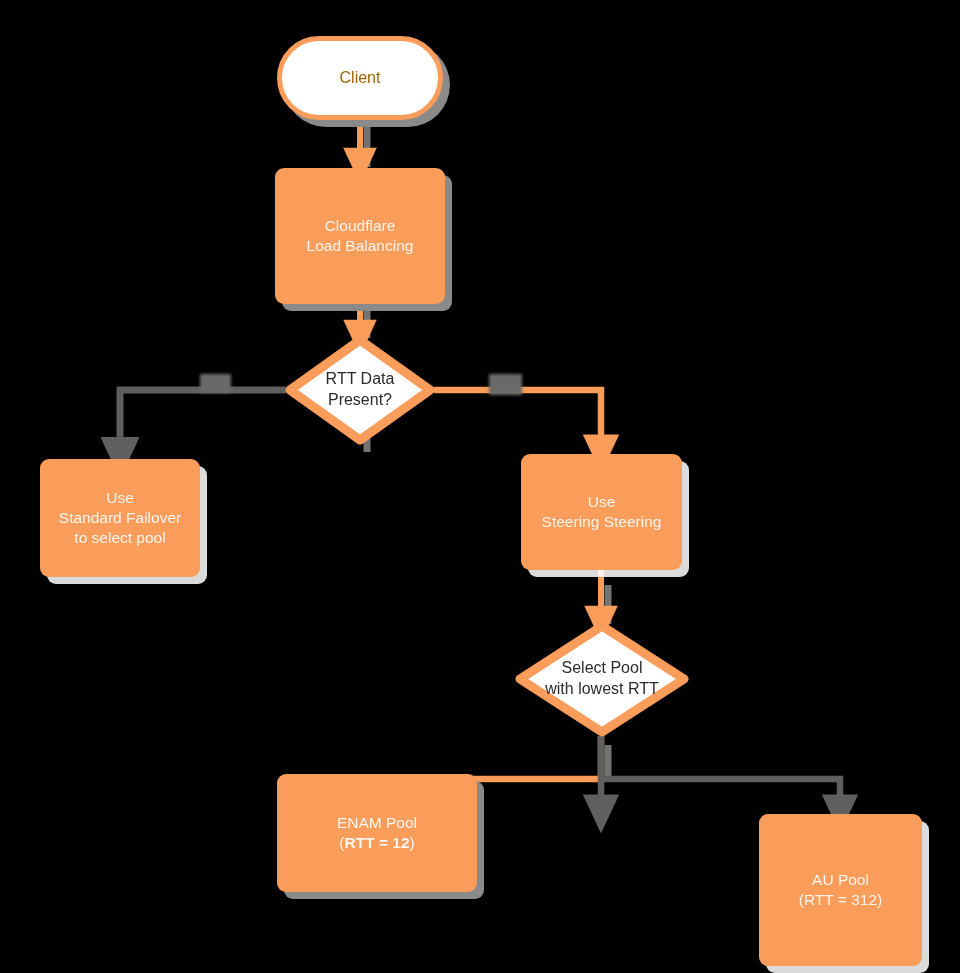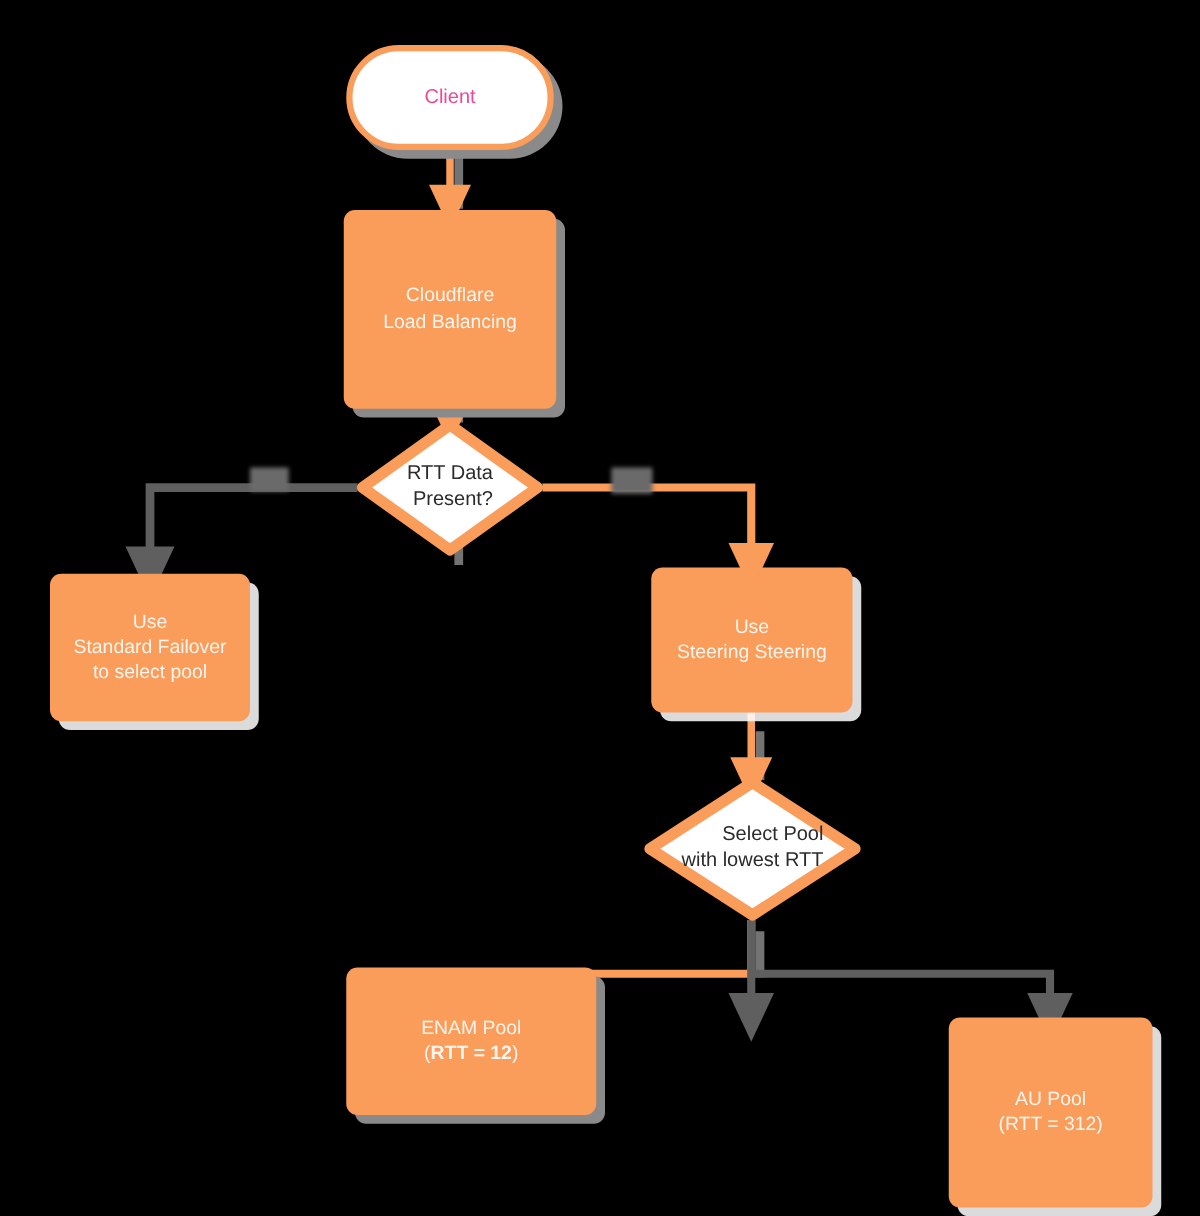--- a/index.html
+++ b/index.html
@@ -36,21 +36,21 @@
     font-size: 15.5px;
     box-shadow: 7px 7px 0 0 rgba(255,255,255,0.86);
   }
   .node-proc.shadow-gray {
     box-shadow: 7px 7px 0 0 #8a8a8a;
   }
   .node-terminal {
     background: #ffffff;
     border: 5px solid #fa9c5a;
     border-radius: 999px;
-    color: #ec4899;
+    color: #a16207;
     font-size: 16px;
     box-shadow: 7px 7px 0 0 #8a8a8a;
     justify-content: center;
   }
   .diamond-wrap {
     position: absolute;
     display: flex;
     align-items: center;
     justify-content: center;
   }
@@ -58,21 +58,21 @@
     position: absolute;
     left: 0; top: 0;
     width: 100%; height: 100%;
   }
   .diamond-label {
     position: relative;
     z-index: 2;
     color: #2b2b2b;
     font-size: 16px;
     line-height: 1.30;
-    text-align: right;
+    text-align: center;
     white-space: nowrap;
   }
   .edge-label {
     position: absolute;
     background: #6a6a6a;
     color: #6a6a6a;
     font-size: 11px;
     border-radius: 1px;
     filter: blur(1.6px);
     overflow: hidden;
@@ -121,21 +121,21 @@
 
     <path d="M601,736 L601,812" stroke="#5f5f5f" stroke-width="6.5" fill="none" marker-end="url(#arrow-gray)"></path>
 
     <path d="M601,779 L840,779 L840,812" stroke="#5f5f5f" stroke-width="6.5" fill="none" stroke-linejoin="miter" marker-end="url(#arrow-gray)"></path>
   </svg>
 
   <div class="node node-terminal" style="left:277px; top:36px; width:166px; height:84px;">
     <span>Client</span>
   </div>
 
-  <div class="node node-proc shadow-gray" style="left:275px; top:168px; width:170px; height:159px;">
+  <div class="node node-proc shadow-gray" style="left:275px; top:168px; width:170px; height:136px;">
     <div>
       <div>Cloudflare</div>
       <div>Load Balancing</div>
     </div>
   </div>
 
   <div class="diamond-wrap" style="left:284px; top:334px; width:152px; height:112px;">
     <svg class="diamond-shape" viewBox="0 0 152 112" preserveAspectRatio="none">
       <polygon points="76,6 146,56 76,106 6,56" fill="#ffffff" stroke="#fa9c5a" stroke-width="9" stroke-linejoin="round"></polygon>
     </svg>

